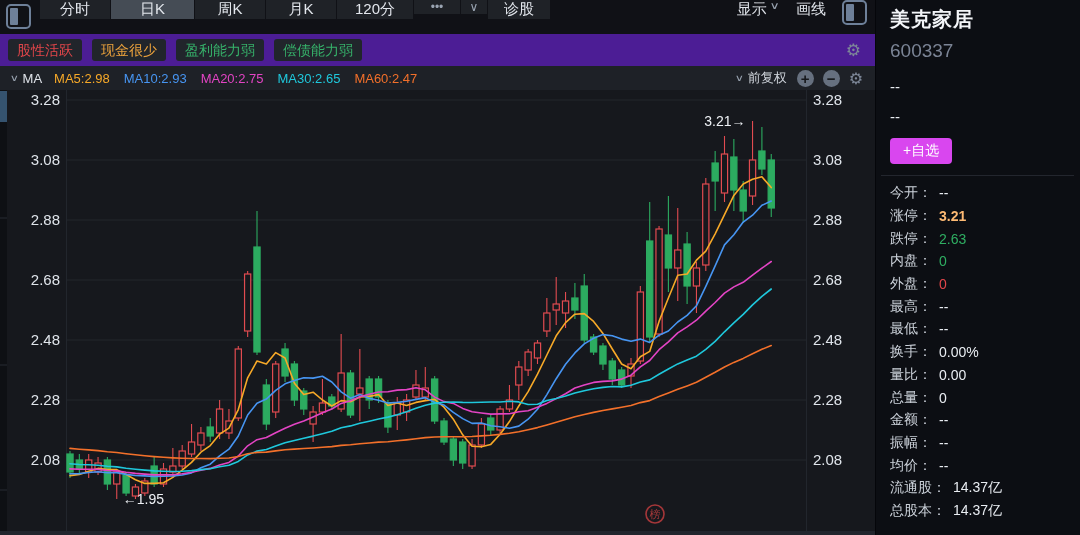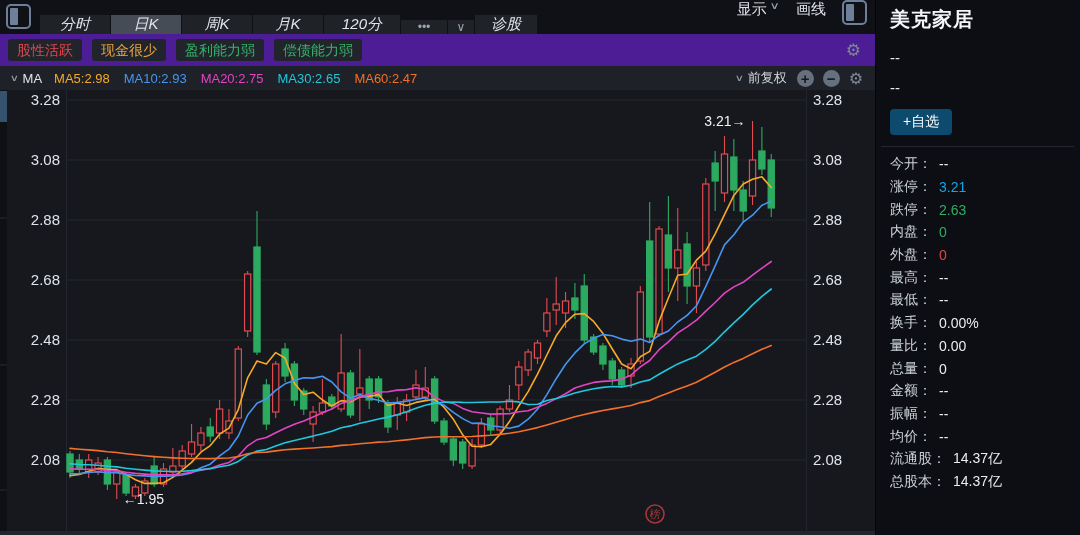--- a/index.html
+++ b/index.html
@@ -2,21 +2,21 @@
 <html><head>
 <meta charset="utf-8">
 <style>
   html,body{margin:0;padding:0;}
   body{width:1080px;height:535px;background:#16181d;font-family:"Liberation Sans","DejaVu Sans",sans-serif;position:relative;overflow:hidden;color:#e4e8ee;-webkit-font-smoothing:antialiased;}
   .main{position:absolute;left:0;top:0;width:875px;height:535px;}
   
   .toolbar{height:34px;background:#101116;display:flex;align-items:stretch;}
   .tb-icon-btn{width:25px;height:25px;margin:4px 9px 0 6px;border:2px solid #6e8099;border-radius:5px;position:relative;box-sizing:border-box;flex:none;}
   .tb-icon-btn::after{content:'';position:absolute;left:2px;top:2px;bottom:2px;width:8px;background:#6e8099;border-radius:1px;}
-  .tabs{display:flex;align-items:flex-end;font-style:italic;}
+  .tabs{display:flex;align-items:flex-start;}
   .tab{display:flex;align-items:center;justify-content:center;background:#1f2227;color:#e2e6ec;font-size:15px;margin-right:1px;cursor:default;}
   .tab.active{background:#454c55;}
   .tab.small{font-size:12px;color:#9aa4b2;}
   .tb-right{margin-left:auto;display:flex;}
   .tb-text{font-size:15px;color:#e2e6ec;}
   .chev{color:#97a1ae;font-size:10px;transform:scaleX(1.4);display:inline-block;margin:0 4px;}
   
   .tagrow{height:32px;background:#4c1d95;display:flex;align-items:center;padding-left:8px;gap:10px;}
   .tag{background:#21252b;border-radius:3px;padding:4px 9px;font-size:14px;line-height:14px;}
   .gear{color:#7d8798;font-size:17px;line-height:17px;}
@@ -31,35 +31,35 @@
   .circle-btn{width:17px;height:17px;border-radius:50%;background:#66707f;color:#16181c;font-size:15px;font-weight:bold;display:flex;align-items:center;justify-content:center;line-height:15px;margin-right:9px;}
   .marow .gear{font-size:16px;margin-right:12px;}
   
   .chart{position:relative;width:875px;height:445px;background:#16181d;}
   
   .panel{position:absolute;left:875px;top:0;width:205px;height:535px;background:#0c0e13;box-sizing:border-box;padding:6px 0 0 14px;border-left:1px solid #05060a;}
   .p-name{font-size:20px;font-weight:700;color:#f3f5f8;letter-spacing:1px;}
   .p-code{font-size:19px;color:#7b8495;margin-top:7px;}
   .p-price{font-size:15px;color:#e9edf2;margin-top:16px;}
   .p-change{font-size:15px;color:#e9edf2;margin-top:13px;}
-  .p-btn{margin-top:13px;display:inline-block;background:#0c4a6e;color:#fff;font-size:14px;padding:4px 13px;border-radius:4px;border:none;font-family:inherit;}
+  .p-btn{margin-top:13px;display:inline-block;background:#d946ef;color:#fff;font-size:14px;padding:4px 13px;border-radius:4px;border:none;font-family:inherit;}
   .p-div{border-top:1px solid #23262e;margin:11px 6px 6px -9px;}
   .stat-row{display:flex;align-items:center;height:22.7px;font-size:14px;}
   .stat-label{color:#ccd2da;}
   .stat-value{margin-left:7px;}
 </style>
 </head>
 <body>
 
 <div class="main">
   <div class="toolbar">
     <div class="tb-icon-btn"></div>
     <div class="tabs" id="tabs">
         <div class="tab" style="width: 70px;">分时</div>
-        <div class="tab active" style="width: 70px;">日K</div>
+        <div class="tab active" style="width: 83px;">日K</div>
         <div class="tab" style="width: 70px;">周K</div>
         <div class="tab" style="width: 70px;">月K</div>
         <div class="tab" style="width: 76px;">120分</div>
         <div class="tab small" style="width: 46px;">•••</div>
         <div class="tab small" style="width: 26px;">∨</div>
         <div class="tab" style="width: 62px;">诊股</div>
       </div>
     <div class="tb-right">
       <span class="tb-text">显示</span>
       <span class="chev">∨</span>
@@ -282,32 +282,33 @@
         <text x="813" y="315" fill="#dfe4ea" font-size="15" text-anchor="start">2.28</text>
         <text x="60" y="374.99999999999994" fill="#dfe4ea" font-size="15" text-anchor="end">2.08</text>
         <text x="813" y="374.99999999999994" fill="#dfe4ea" font-size="15" text-anchor="start">2.08</text>
         <rect x="0" y="441" width="875" height="4" fill="#21252d"></rect>
       </svg>
   </div>
 </div>
 
 <div class="panel">
   <div class="p-name">美克家居</div>
+  <div class="p-code">600337</div>
   <div class="p-price">--</div>
   <div class="p-change">--</div>
   <div><button class="p-btn">+自选</button></div>
   <div class="p-div"></div>
   <div id="stats">
       <div class="stat-row">
         <span class="stat-label">今开：</span>
         <span class="stat-value" style="color: rgb(233, 237, 242);">--</span>
       </div>
       <div class="stat-row">
         <span class="stat-label">涨停：</span>
-        <span class="stat-value" style="color: #0ea5e9;">3.21</span>
+        <span class="stat-value" style="color: #fdba74; font-weight: bold;">3.21</span>
       </div>
       <div class="stat-row">
         <span class="stat-label">跌停：</span>
         <span class="stat-value" style="color: rgb(47, 174, 98);">2.63</span>
       </div>
       <div class="stat-row">
         <span class="stat-label">内盘：</span>
         <span class="stat-value" style="color: rgb(47, 174, 98);">0</span>
       </div>
       <div class="stat-row">

